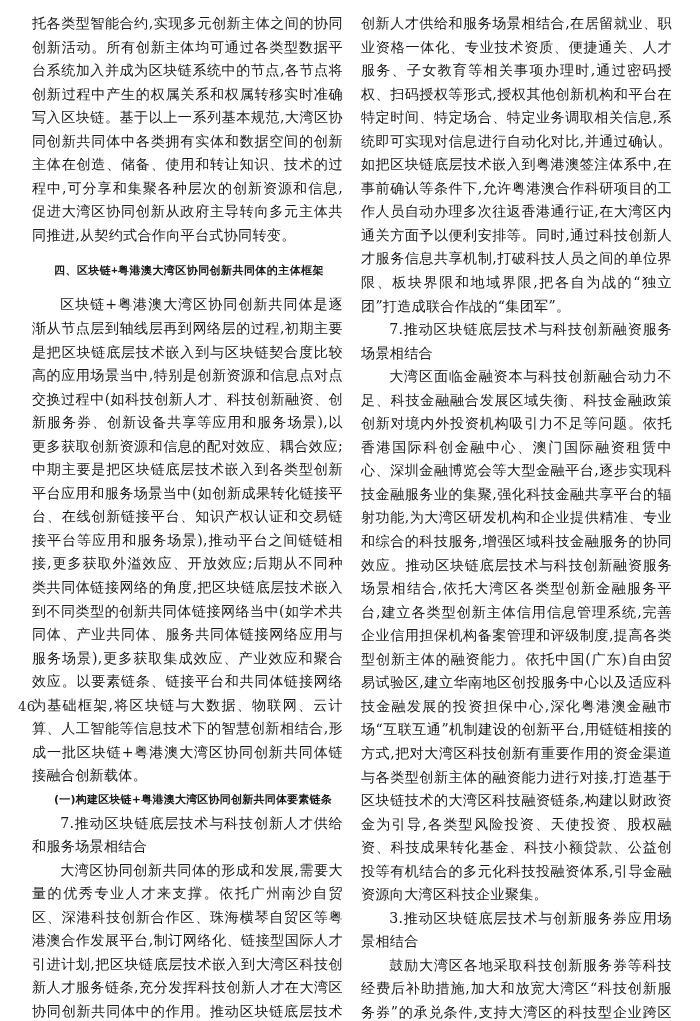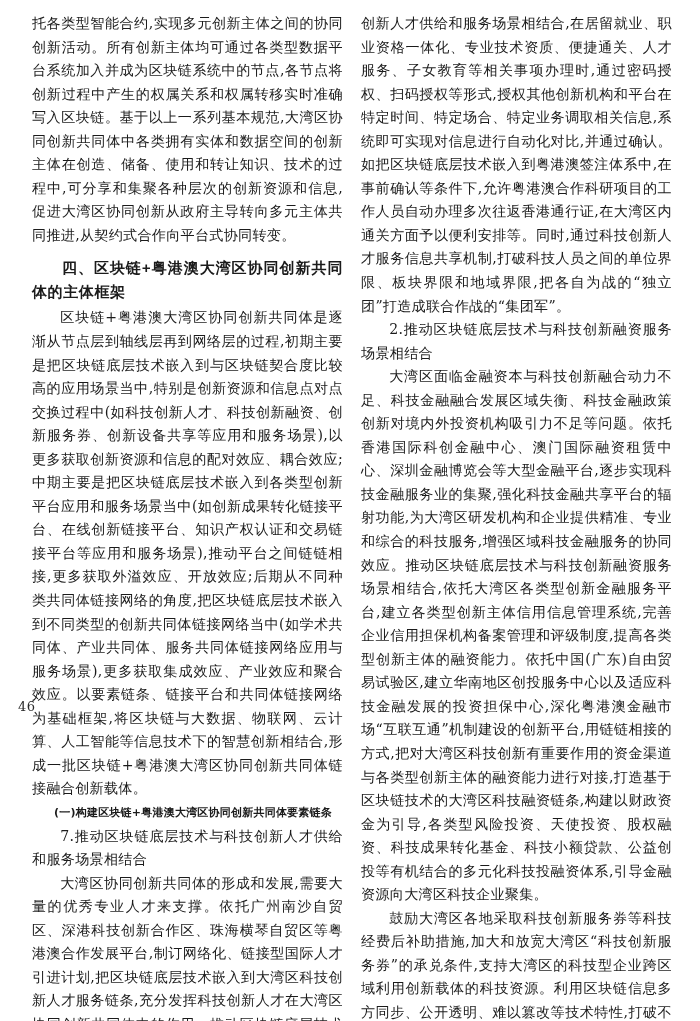--- a/index.html
+++ b/index.html
@@ -49,26 +49,27 @@
   p.para {
     text-indent: 2em;
   }
   p.cont {
     text-indent: 0;
   }
   p.sub-num {
     text-indent: 2em;
   }
   h2.sec-head {
-    font-family: Liberation Mono, monospace;
+    font-family: Liberation Sans, sans-serif;
     font-weight: bold;
-    font-size: 15px;
+    font-size: 11px;
     line-height: 24px;
     text-indent: 2em;
     margin-top: 11px;
+    margin-bottom: 11px;
     letter-spacing: 0.04em;
   }
   h3.sub-head {
     font-family: "DejaVu Sans", "Liberation Sans", sans-serif;
     font-weight: bold;
     font-size: 11px;
     line-height: 23.55px;
     text-indent: 2em;
     letter-spacing: 0.02em;
   }
@@ -93,22 +94,23 @@
       <p class="para cont">托各类型智能合约,实现多元创新主体之间的协同创新活动。所有创新主体均可通过各类型数据平台系统加入并成为区块链系统中的节点,各节点将创新过程中产生的权属关系和权属转移实时准确写入区块链。基于以上一系列基本规范,大湾区协同创新共同体中各类拥有实体和数据空间的创新主体在创造、储备、使用和转让知识、技术的过程中,可分享和集聚各种层次的创新资源和信息,促进大湾区协同创新从政府主导转向多元主体共同推进,从契约式合作向平台式协同转变。</p>
       <h2 class="sec-head">四、区块链+粤港澳大湾区协同创新共同体的主体框架</h2>
       <p class="para">区块链+粤港澳大湾区协同创新共同体是逐渐从节点层到轴线层再到网络层的过程,初期主要是把区块链底层技术嵌入到与区块链契合度比较高的应用场景当中,特别是创新资源和信息点对点交换过程中(如科技创新人才、科技创新融资、创新服务券、创新设备共享等应用和服务场景),以更多获取创新资源和信息的配对效应、耦合效应;中期主要是把区块链底层技术嵌入到各类型创新平台应用和服务场景当中(如创新成果转化链接平台、在线创新链接平台、知识产权认证和交易链接平台等应用和服务场景),推动平台之间链链相接,更多获取外溢效应、开放效应;后期从不同种类共同体链接网络的角度,把区块链底层技术嵌入到不同类型的创新共同体链接网络当中(如学术共同体、产业共同体、服务共同体链接网络应用与服务场景),更多获取集成效应、产业效应和聚合效应。以要素链条、链接平台和共同体链接网络为基础框架,将区块链与大数据、物联网、云计算、人工智能等信息技术下的智慧创新相结合,形成一批区块链+粤港澳大湾区协同创新共同体链接融合创新载体。</p>
       <h3 class="sub-head">(一)构建区块链+粤港澳大湾区协同创新共同体要素链条</h3>
       <p class="sub-num">7.推动区块链底层技术与科技创新人才供给和服务场景相结合</p>
       <p class="para">大湾区协同创新共同体的形成和发展,需要大量的优秀专业人才来支撑。依托广州南沙自贸区、深港科技创新合作区、珠海横琴自贸区等粤港澳合作发展平台,制订网络化、链接型国际人才引进计划,把区块链底层技术嵌入到大湾区科技创新人才服务链条,充分发挥科技创新人才在大湾区协同创新共同体中的作用。推动区块链底层技术与科技</p>
     </div>
 
     <div class="col">
       <p class="para cont">创新人才供给和服务场景相结合,在居留就业、职业资格一体化、专业技术资质、便捷通关、人才服务、子女教育等相关事项办理时,通过密码授权、扫码授权等形式,授权其他创新机构和平台在特定时间、特定场合、特定业务调取相关信息,系统即可实现对信息进行自动化对比,并通过确认。如把区块链底层技术嵌入到粤港澳签注体系中,在事前确认等条件下,允许粤港澳合作科研项目的工作人员自动办理多次往返香港通行证,在大湾区内通关方面予以便利安排等。同时,通过科技创新人才服务信息共享机制,打破科技人员之间的单位界限、板块界限和地域界限,把各自为战的“独立团”打造成联合作战的“集团军”。</p>
-      <p class="sub-num">2.推动区块链底层技术与科技创新融资服务场景相结合</p>
+      <p class="sub-num">7.推动区块链底层技术与科技创新融资服务场景相结合</p>
       <p class="para">大湾区面临金融资本与科技创新融合动力不足、科技金融融合发展区域失衡、科技金融政策创新对境内外投资机构吸引力不足等问题。依托香港国际科创金融中心、澳门国际融资租赁中心、深圳金融博览会等大型金融平台,逐步实现科技金融服务业的集聚,强化科技金融共享平台的辐射功能,为大湾区研发机构和企业提供精准、专业和综合的科技服务,增强区域科技金融服务的协同效应。推动区块链底层技术与科技创新融资服务场景相结合,依托大湾区各类型创新金融服务平台,建立各类型创新主体信用信息管理系统,完善企业信用担保机构备案管理和评级制度,提高各类型创新主体的融资能力。依托中国(广东)自由贸易试验区,建立华南地区创投服务中心以及适应科技金融发展的投资担保中心,深化粤港澳金融市场“互联互通”机制建设的创新平台,用链链相接的方式,把对大湾区科技创新有重要作用的资金渠道与各类型创新主体的融资能力进行对接,打造基于区块链技术的大湾区科技融资链条,构建以财政资金为引导,各类型风险投资、天使投资、股权融资、科技成果转化基金、科技小额贷款、公益创投等有机结合的多元化科技投融资体系,引导金融资源向大湾区科技企业聚集。</p>
+      <p class="sub-num">3.推动区块链底层技术与创新服务券应用场景相结合</p>
       <p class="para">鼓励大湾区各地采取科技创新服务券等科技经费后补助措施,加大和放宽大湾区“科技创新服务券”的承兑条件,支持大湾区的科技型企业跨区域利用创新载体的科技资源。利用区块链信息多方同步、公开透明、难以篡改等技术特性,打破不同系</p>
     </div>
 
   </div>
 
   <div class="page-number">46</div>
 
 </div>
 
 </body></html>

